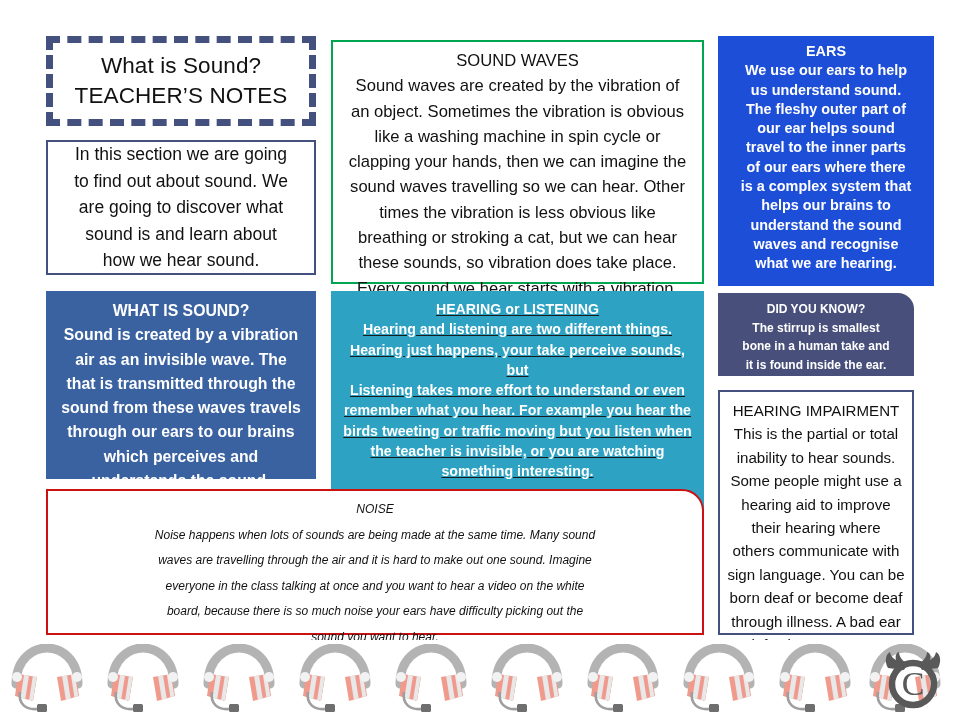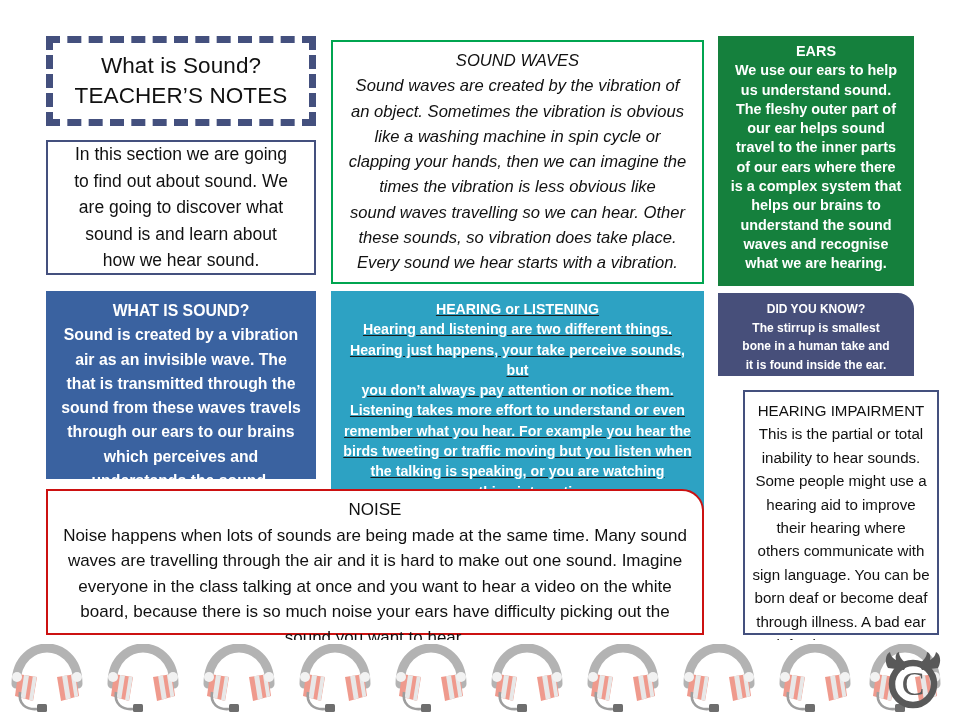--- a/index.html
+++ b/index.html
@@ -82,30 +82,29 @@
     height: 244px;
     border: 2px solid #00a550;
     background: #ffffff;
     justify-content: flex-start;
     padding: 6px 8px 4px 8px;
   }
   #sound-waves-box .line {
     font-size: 16.6px;
     line-height: 25.3px;
     color: #111111;
-    font-style: italic;
   }
 
   
   #ears-box {
     left: 718px;
     top: 36px;
-    width: 196px;
+    width: 216px;
     height: 250px;
-    background: #15803d;
+    background: #1d4ed8;
     padding: 6px 6px 2px 6px;
   }
   #ears-box .line {
     font-size: 14.4px;
     line-height: 19.3px;
     color: #ffffff;
     font-weight: bold;
   }
 
   
@@ -160,43 +159,43 @@
 
   
   #hearing-impairment-box {
     left: 718px;
     top: 390px;
     width: 196px;
     height: 245px;
     border: 2px solid #44507e;
     background: #ffffff;
     padding: 7px 5px 2px 5px;
-    margin-left: 25px;
   }
   #hearing-impairment-box .line {
     font-size: 15.1px;
     line-height: 23.4px;
     color: #111111;
   }
 
   
   #noise-box {
     left: 46px;
     top: 489px;
     width: 658px;
     height: 146px;
     border: 2px solid #cc1111;
     border-top-right-radius: 22px;
     background: #ffffff;
     padding: 6px 10px 2px 10px;
   }
   #noise-box .line {
-    font-size: 17px;
+    font-size: 12px;
     line-height: 25.6px;
     color: #111111;
+    font-style: italic;
   }
 
   
   #footer-strip {
     position: absolute;
     left: 0;
     top: 640px;
     width: 960px;
     height: 80px;
     background: #ffffff;
@@ -232,22 +231,23 @@
     <span class="line">sound is and learn about</span>
     <span class="line">how we hear sound.</span>
   </div>
 
   <div class="box" id="sound-waves-box">
     <span class="line">SOUND WAVES</span>
     <span class="line">Sound waves are created by the vibration of</span>
     <span class="line">an object.  Sometimes the vibration is obvious</span>
     <span class="line">like a washing machine in spin cycle or</span>
     <span class="line">clapping your hands, then we can imagine the</span>
+    <span class="line">sound waves travelling so we can hear. Other</span>
     <span class="line">times the vibration is less obvious like</span>
-    <span class="line">sound waves travelling so we can hear. Other</span>
+    <span class="line">breathing or stroking a cat, but we can hear</span>
     <span class="line">these sounds, so vibration does take place.</span>
     <span class="line">Every sound we hear starts with a vibration.</span>
   </div>
 
   <div class="box" id="ears-box">
     <span class="line">EARS</span>
     <span class="line">We use our ears to help</span>
     <span class="line">us understand sound.</span>
     <span class="line">The fleshy outer part of</span>
     <span class="line">our ear helps sound</span>
@@ -268,25 +268,24 @@
     <span class="line">sound from these waves travels</span>
     <span class="line">through our ears to our brains</span>
     <span class="line">which perceives and</span>
     <span class="line">understands the sound.</span>
   </div>
 
   <div class="box" id="hearing-listening-box">
     <span class="line">HEARING or LISTENING</span>
     <span class="line">Hearing and listening are two different things.</span>
     <span class="line">Hearing just happens, your take perceive sounds, but</span>
-    <span class="line">you don’t always pay attention or notice them.</span>
     <span class="line">Listening takes more effort to understand or even</span>
     <span class="line">remember what you hear. For example you hear the</span>
     <span class="line">birds tweeting or traffic moving but you listen when</span>
-    <span class="line">the talking is speaking, or you are watching</span>
+    <span class="line">the teacher is invisible, or you are watching</span>
     <span class="line">something interesting.</span>
   </div>
 
   <div class="box" id="did-you-know-box">
     <span class="line">DID YOU KNOW?</span>
     <span class="line">The stirrup is smallest</span>
     <span class="line">bone in a human take and</span>
     <span class="line">it is found inside the ear.</span>
   </div>
 

